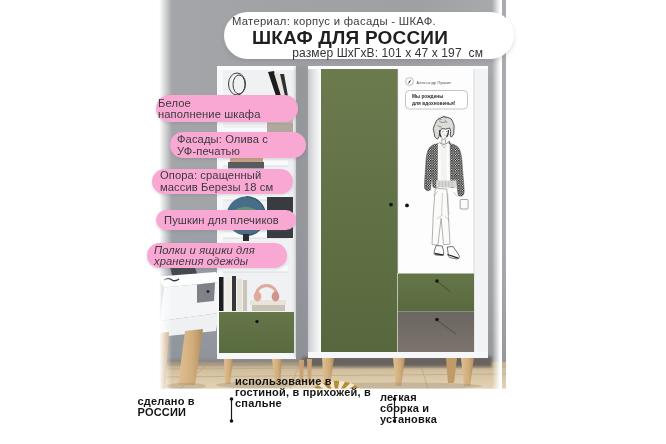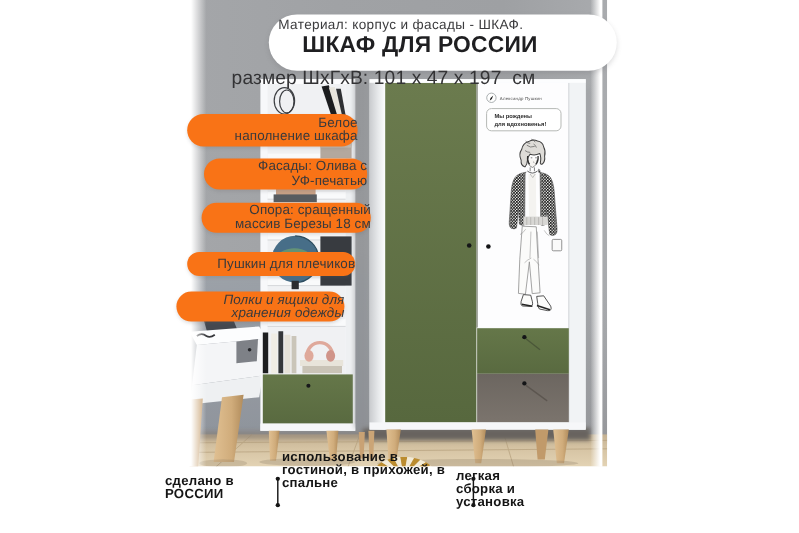--- a/index.html
+++ b/index.html
@@ -1,18 +1,18 @@
 <!DOCTYPE html>
 <html><head>
 <meta charset="utf-8">
 <style>
   html,body{margin:0;padding:0;}
   body{width:666px;height:444px;background:#fff;font-family:"Liberation Sans",sans-serif;position:relative;overflow:hidden;}
   .abs{position:absolute;}
-  .pill{position:absolute;background:#f97316;border-radius:20px;color:#3a3a3c;text-align:right;
+  .pill{position:absolute;background:#f9a8d4;border-radius:20px;color:#3a3a3c;text-align:left;
         font-size:11.2px;line-height:11.45px;letter-spacing:0.1px;display:flex;flex-direction:column;justify-content:center;
         padding-top:1.5px;box-sizing:border-box;box-shadow:0 1.5px 3px rgba(100,100,105,0.2);}
   .cap{position:absolute;font-weight:bold;color:#151515;font-size:11px;line-height:11.05px;text-align:left;letter-spacing:0.2px;}
 </style>
 </head>
 <body>
 
 <div class="abs" style="left:158px;top:0;width:348px;height:389px;">
 <svg width="348" height="389" viewBox="158 0 348 389">
   <defs>
@@ -319,27 +319,27 @@
 <div class="abs" style="left:492px;top:0;width:10px;height:389px;background:linear-gradient(270deg,#fff 18%,rgba(255,255,255,0));"></div>
 
 <div class="abs" style="left:156px;top:388px;width:350px;height:3px;background:linear-gradient(0deg,#fff 55%,rgba(255,255,255,0));"></div>
 
 <div class="abs" style="left:224px;top:12px;width:290px;height:47px;background:#fff;border-radius:23.5px;box-shadow:0 2px 4px rgba(100,100,105,0.22);"></div>
 
 <div class="abs" style="left:224px;top:14.5px;width:290px;text-align:center;transform:translateX(-35px);font-size:11.3px;color:#3c3c3e;letter-spacing:0.3px;">Материал: корпус и фасады - ШКАФ.</div>
 
 <div class="abs" style="left:224px;top:27px;width:290px;text-align:center;transform:translateX(-19px);font-size:19px;font-weight:bold;color:#1f1f21;letter-spacing:0.2px;">ШКАФ ДЛЯ РОССИИ</div>
 
-<div class="abs" style="left:224px;top:46px;width:290px;text-align:left;transform:translateX(-31px);font-size:16px;color:#333335;letter-spacing:0.1px;margin-top:11px;">размер ШхГхВ: 101 х 47 х 197&nbsp; см</div>
+<div class="abs" style="left:224px;top:46px;width:290px;text-align:right;transform:translateX(-31px);font-size:12px;color:#333335;letter-spacing:0.1px;">размер ШхГхВ: 101 х 47 х 197&nbsp; см</div>
 
 <div class="pill" style="left:156px;top:94.5px;width:142px;height:27.5px;padding-left:2px;">Белое<br>наполнение шкафа</div>
 
 <div class="pill" style="left:170px;top:132px;width:136px;height:26px;padding-left:7px;">Фасады: Олива с<br>УФ-печатью</div>
 
-<div class="pill" style="left:168px;top:168.5px;width:141px;height:25px;padding-left:8px;">Опора: сращенный<br>массив Березы 18 см</div>
+<div class="pill" style="left:152px;top:168.5px;width:141px;height:25px;padding-left:8px;">Опора: сращенный<br>массив Березы 18 см</div>
 
 <div class="pill" style="left:156px;top:210px;width:140px;height:20px;padding-left:8px;">Пушкин для плечиков</div>
 
 <div class="pill" style="left:147px;top:242.5px;width:140px;height:25.5px;padding-left:7px;font-style:italic;">Полки и ящики для<br>хранения одежды</div>
 
 <div class="cap" style="left:137.5px;top:396px;width:120px;">сделано в<br>РОССИИ</div>
 
 <svg class="abs" style="left:226px;top:394px;" width="12" height="32" viewBox="0 0 12 32">
   <circle cx="5.5" cy="5" r="1.8" fill="#161616"></circle>
   <circle cx="5.5" cy="27" r="1.8" fill="#161616"></circle>

